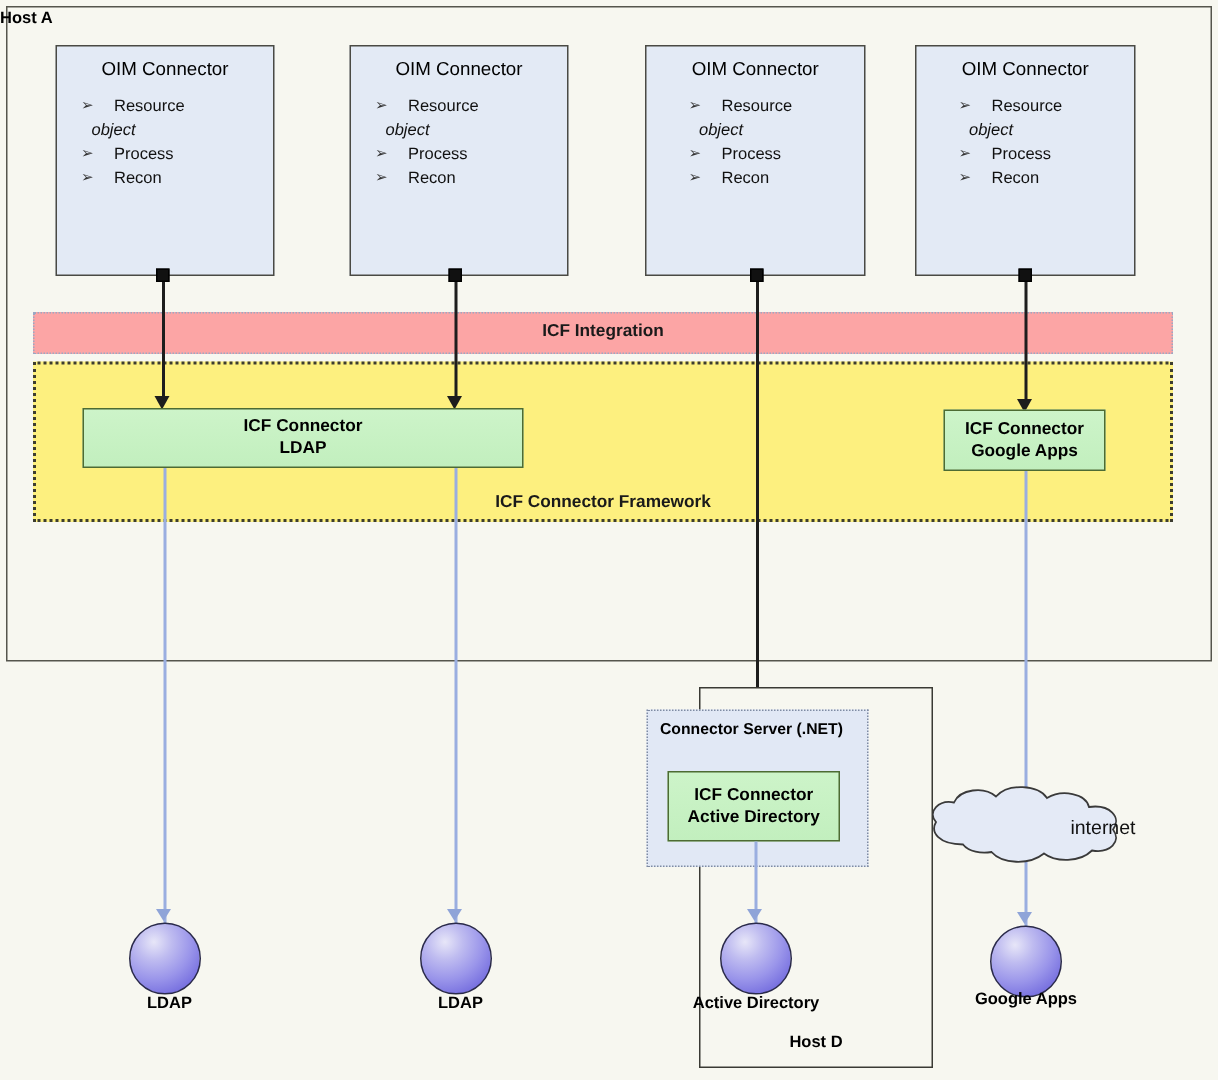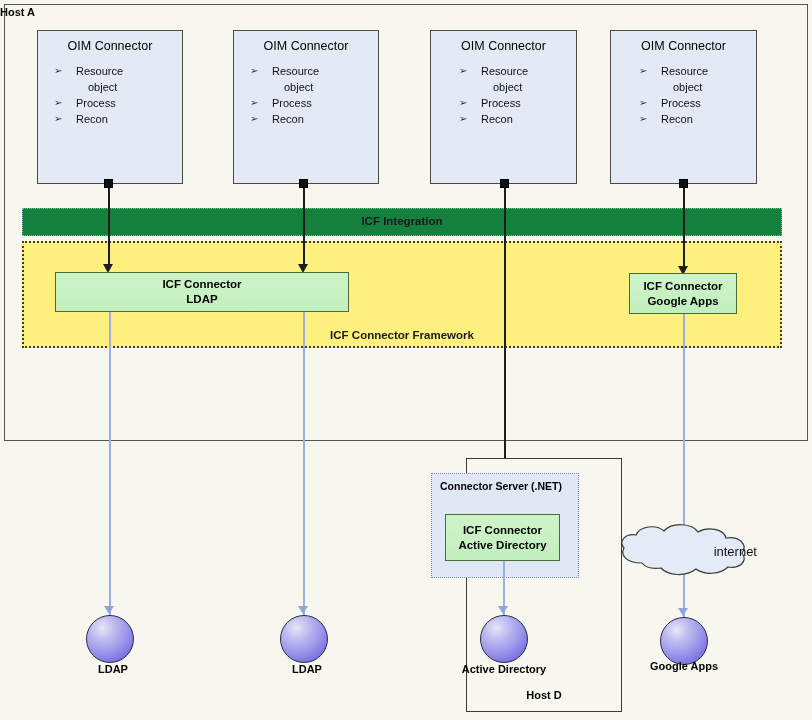--- a/index.html
+++ b/index.html
@@ -12,27 +12,27 @@
   #host-a{left:4px;top:4px;width:804px;height:437px;border:1.5px solid #55554d;background:#f7f7f0;}
   #host-a-label{left:0;top:6px;width:812px;text-align:left;font-size:11px;font-weight:bold;color:#000;}
 
   
   .oim{background:#e3eaf5;border:1.3px solid #4a4a44;top:30px;height:154px;}
   .oim-title{position:absolute;left:0;top:8px;width:100%;text-align:center;font-size:12.5px;font-weight:normal;color:#000;}
   .oim-list{position:absolute;left:16px;top:32px;right:6px;}
   .oim-li{display:flex;align-items:flex-start;font-size:11px;color:#111;line-height:16px;margin-bottom:0px;}
   .oim-bullet{width:22px;flex:0 0 22px;color:#333;font-size:10px;line-height:16px;}
   .oim-txt{flex:1;}
-  .oim-sub{margin-left:34px;font-size:11px;line-height:16px;color:#111;}
+  .oim-sub{margin-left:7px;font-size:11px;line-height:16px;color:#111;font-style:italic;}
 
   
   .stub{width:9px;height:9px;background:#111;border:1px solid #000;top:179px;}
 
   
-  #icf-integration{left:22px;top:208px;width:760px;height:28px;background:#15803d;border:1.5px dotted #9aa8c4;}
+  #icf-integration{left:22px;top:208px;width:760px;height:28px;background:#fca5a5;border:1.5px dotted #9aa8c4;}
   #icf-integration-label{position:absolute;left:0;top:6px;width:100%;text-align:center;font-size:11.5px;font-weight:bold;color:#1a1a1a;}
 
   
   #icf-framework{left:22px;top:241px;width:760px;height:107px;background:#fdf07f;border:2px dotted #3c3c30;}
   #icf-framework-label{position:absolute;left:0;bottom:5px;width:100%;text-align:center;font-size:11.5px;font-weight:bold;color:#1a1a1a;}
 
   
   .green{background:#c8f2c4;border:1.5px solid #4d6b33;display:flex;align-items:center;justify-content:center;text-align:center;
          font-size:11.5px;font-weight:bold;color:#000;line-height:15px;
          background-image:linear-gradient(180deg,#cdf4c9 0%,#c2efbe 100%);}

